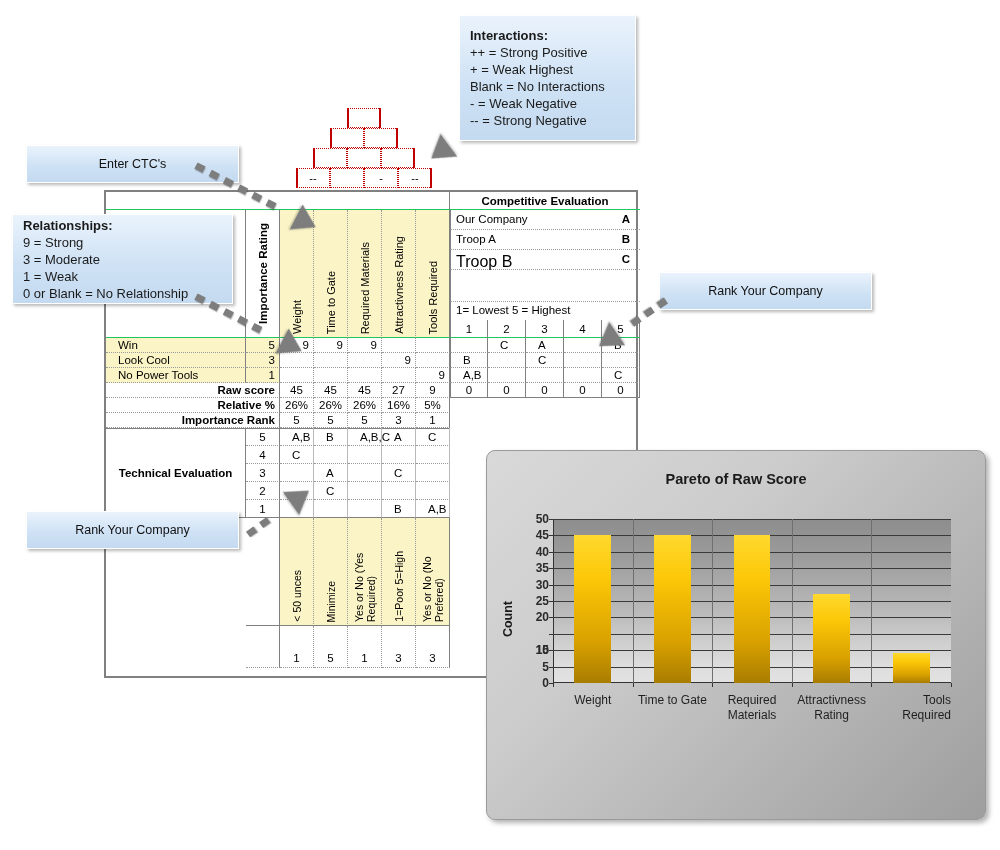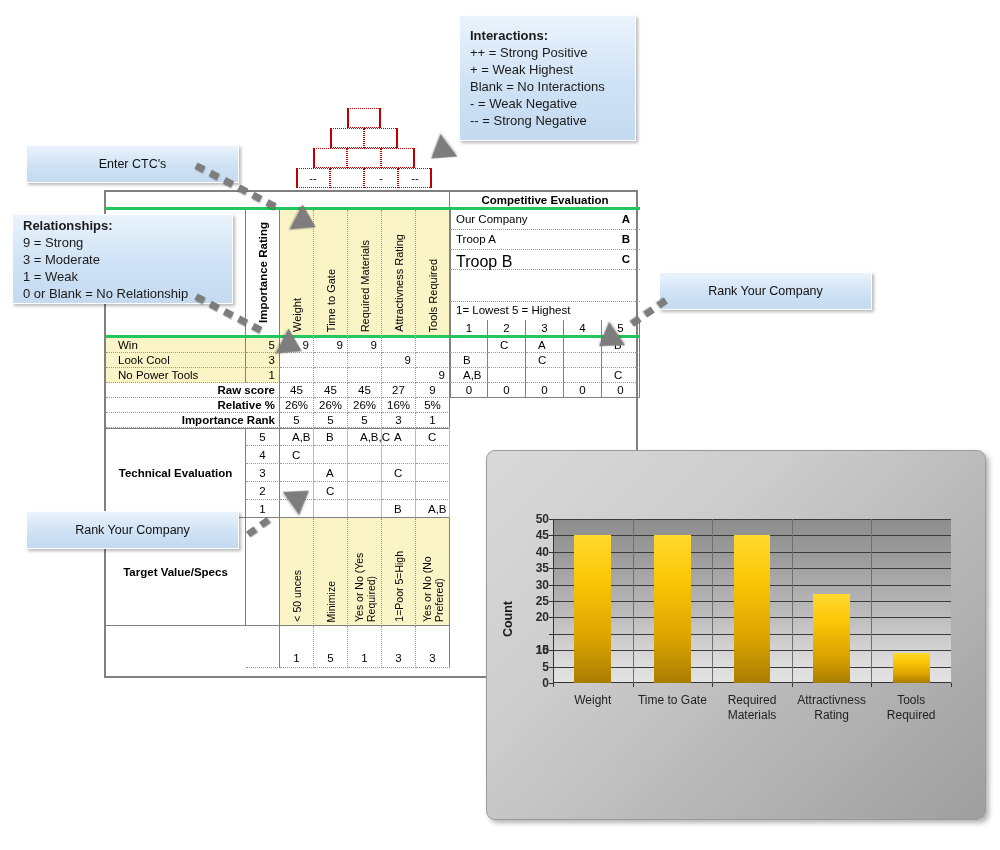--- a/index.html
+++ b/index.html
@@ -52,21 +52,21 @@
   .cell{position:absolute;box-sizing:border-box;
         border-right:1px dotted #9a9a9a;border-bottom:1px dotted #9a9a9a;
         display:flex;align-items:center;justify-content:center;}
   .yel{background:#fbf4c7;}
   .vlabel{writing-mode:vertical-rl;transform:rotate(180deg);
           white-space:nowrap;}
   .bold{font-weight:bold;}
   .rt{justify-content:flex-end;padding-right:4px;}
   .lt{justify-content:flex-start;padding-left:12px;}
   .solidr{border-right:1px solid #808080;}
-  .solidb{border-bottom:3px solid #22c55e;}
+  .solidb{border-bottom:1px solid #22c55e;}
   .solidl{border-left:1px solid #808080;}
 
   
   #chart{
     position:absolute;left:486px;top:450px;width:498px;height:368px;
     background:linear-gradient(135deg,#d9d9d9 0%,#cccccc 35%,#9e9e9e 100%);
     border:1px solid #9a9a9a;border-radius:9px;
     box-shadow:3px 3px 5px rgba(0,0,0,.3);
   }
   #chart-title{position:absolute;top:20px;left:0;width:100%;text-align:center;
@@ -240,21 +240,20 @@
     <div class="cell lt" style="left:208px;top:290px;width:34px;height:18px;border-right:1px solid #b9b9b9;">C</div>
     <div class="cell lt" style="left:242px;top:290px;width:34px;height:18px;border-right:1px solid #b9b9b9;"></div>
     <div class="cell lt" style="left:276px;top:290px;width:34px;height:18px;border-right:1px solid #b9b9b9;"></div>
     <div class="cell lt solidr" style="left:310px;top:290px;width:34px;height:18px;border-right:1px solid #b9b9b9;"></div>
     <div class="cell solidr" style="left:140px;top:308px;width:34px;height:18px;border-bottom:1px solid #808080;">1</div>
     <div class="cell lt" style="left:174px;top:308px;width:34px;height:18px;border-right:1px solid #b9b9b9;border-bottom:1px solid #808080;"></div>
     <div class="cell lt" style="left:208px;top:308px;width:34px;height:18px;border-right:1px solid #b9b9b9;border-bottom:1px solid #808080;"></div>
     <div class="cell lt" style="left:242px;top:308px;width:34px;height:18px;border-right:1px solid #b9b9b9;border-bottom:1px solid #808080;"></div>
     <div class="cell lt" style="left:276px;top:308px;width:34px;height:18px;border-right:1px solid #b9b9b9;border-bottom:1px solid #808080;">B</div>
     <div class="cell lt solidr" style="left:310px;top:308px;width:34px;height:18px;border-right:1px solid #b9b9b9;border-bottom:1px solid #808080;">A,B</div>
-    <div class="cell bold solidr" style="left:0;top:326px;width:140px;height:108px;border-bottom:1px solid #808080;font-size:11.5px;">Target Value/Specs</div>
     <div class="cell solidr" style="left:140px;top:326px;width:34px;height:108px;border-bottom:1px solid #808080;"></div>
     <div class="cell yel" style="left:174px;top:326px;width:34px;height:108px;border-bottom:1px solid #808080;align-items:flex-end;padding-bottom:3px;">
       <div class="vlabel" style="font-size:10.5px;white-space:normal;max-height:100px;text-align:left;">&lt; 50 unces</div>
     </div>
     <div class="cell yel" style="left:208px;top:326px;width:34px;height:108px;border-bottom:1px solid #808080;align-items:flex-end;padding-bottom:3px;">
       <div class="vlabel" style="font-size:10.5px;white-space:normal;max-height:100px;text-align:left;">Minimize</div>
     </div>
     <div class="cell yel" style="left:242px;top:326px;width:34px;height:108px;border-bottom:1px solid #808080;align-items:flex-end;padding-bottom:3px;">
       <div class="vlabel" style="font-size:10.5px;white-space:normal;max-height:100px;text-align:left;">Yes or No (Yes Required)</div>
     </div>
@@ -266,20 +265,21 @@
     </div>
     <div class="cell solidr" style="left:140px;top:434px;width:34px;height:42px;"></div>
     <div class="cell" style="left:174px;top:434px;width:34px;height:42px;align-items:flex-end;padding-bottom:3px;">1</div>
     <div class="cell" style="left:208px;top:434px;width:34px;height:42px;align-items:flex-end;padding-bottom:3px;">5</div>
     <div class="cell" style="left:242px;top:434px;width:34px;height:42px;align-items:flex-end;padding-bottom:3px;">1</div>
     <div class="cell" style="left:276px;top:434px;width:34px;height:42px;align-items:flex-end;padding-bottom:3px;">3</div>
     <div class="cell solidr" style="left:310px;top:434px;width:34px;height:42px;align-items:flex-end;padding-bottom:3px;">3</div>
   </div>
 
 <div id="chart">
+  <div id="chart-title">Pareto of Raw Score</div>
   <div id="ylabel">Count</div>
   <div id="plot">
     <div id="plotarea"></div>
   <div class="gl" style="top:147.6px;"></div>
       <div class="gl" style="top:131.2px;"></div>
       <div class="gl" style="top:114.80000000000001px;"></div>
       <div class="gl" style="top:98.39999999999999px;"></div>
       <div class="gl" style="top:82px;"></div>
       <div class="gl" style="top:65.60000000000001px;"></div>
       <div class="gl" style="top:49.2px;"></div>
@@ -321,21 +321,21 @@
     <div class="xtickmark" style="left:66px;top:232px;"></div>
     <div class="xtickmark" style="left:145.6px;top:232px;"></div>
     <div class="xtickmark" style="left:225.2px;top:232px;"></div>
     <div class="xtickmark" style="left:304.79999999999995px;top:232px;"></div>
     <div class="xtickmark" style="left:384.4px;top:232px;"></div>
     <div class="xtickmark" style="left:464px;top:232px;"></div>
     <div class="xlab" style="left:66px;top:242px;width:79.6px;">Weight</div>
     <div class="xlab" style="left:145.6px;top:242px;width:79.6px;">Time to Gate</div>
     <div class="xlab" style="left:225.2px;top:242px;width:79.6px;">Required<br>Materials</div>
     <div class="xlab" style="left:304.79999999999995px;top:242px;width:79.6px;">Attractivness<br>Rating</div>
-    <div class="xlab" style="left:384.4px;top:242px;width:79.6px;">Tools<br>Required</div>
+    <div class="xlab" style="left:384.4px;top:242px;width:79.6px;text-align:right;">Tools<br>Required</div>
   </div>
 
 <div class="callout" style="left:459px;top:15px;width:175px;height:124px;">
   <span class="callout-lines">
     <span class="hd">Interactions:</span><br>
     <span>++ = Strong Positive</span><br>
     <span>+ = Weak Highest</span><br>
     <span>Blank = No Interactions</span><br>
     <span>- = Weak Negative</span><br>
     <span>-- = Strong Negative</span>

